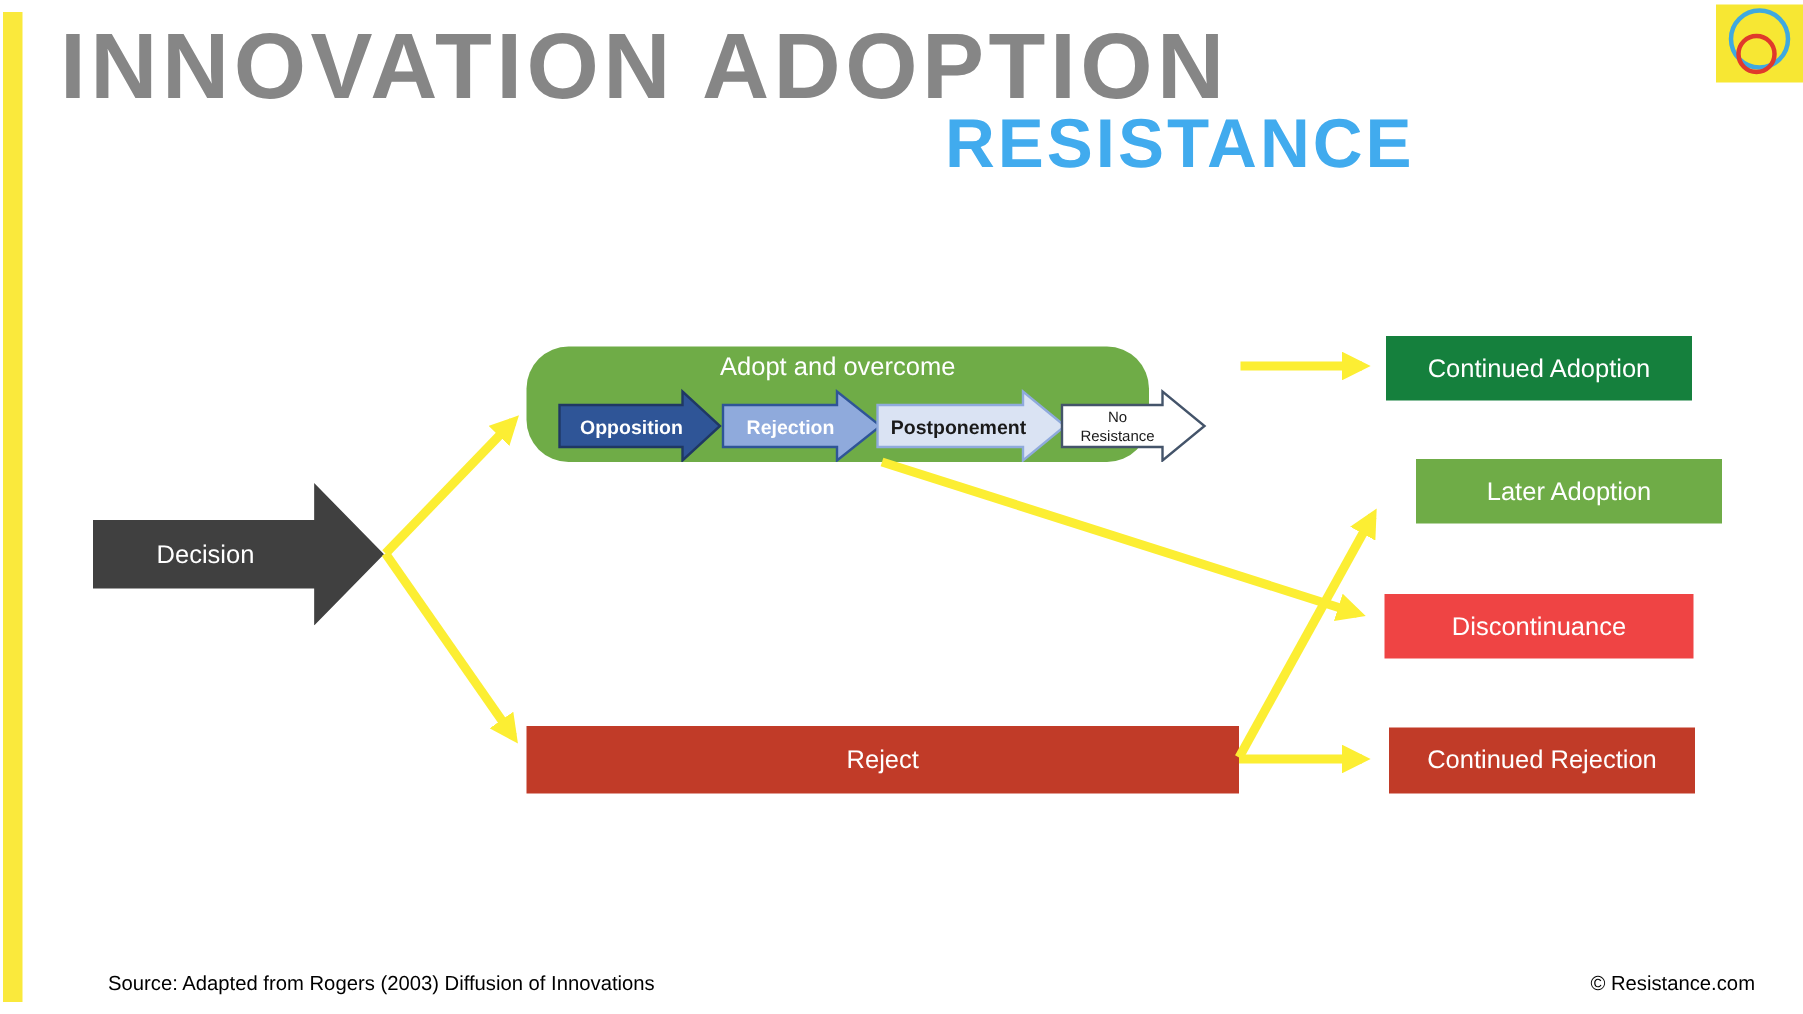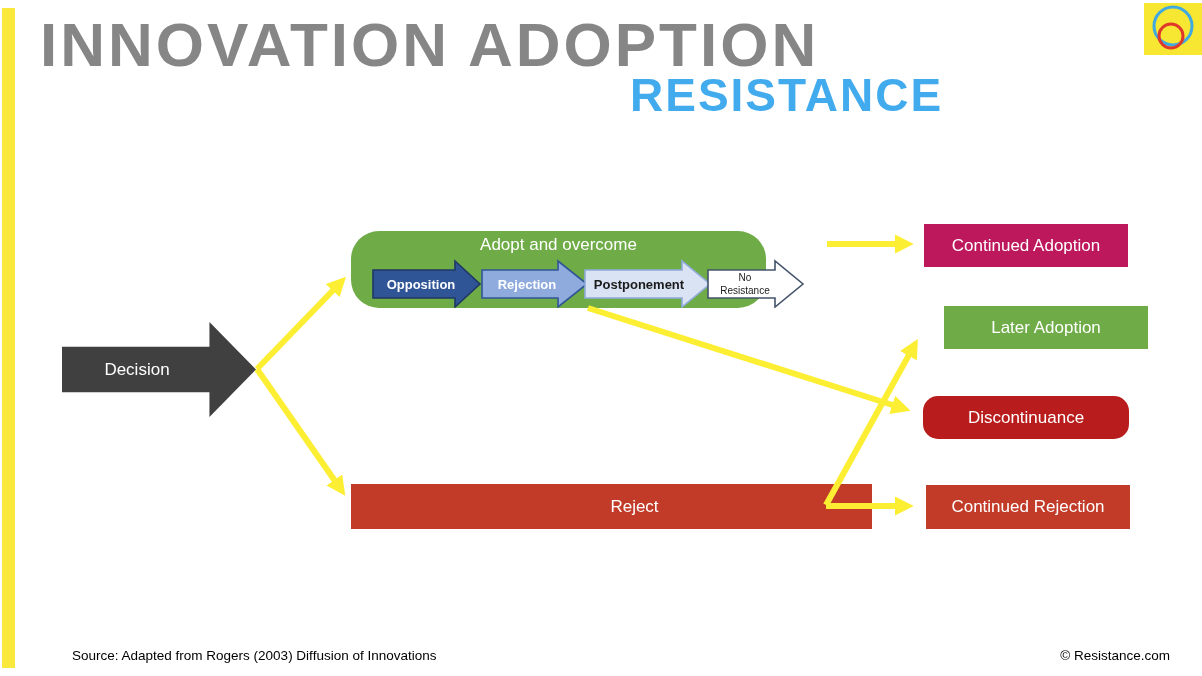--- a/index.html
+++ b/index.html
@@ -90,31 +90,31 @@
     <polygon points="234,39 331,39 331,30 359,53 331,76 331,67 234,67" stroke-width="1.6" style="fill: rgb(218, 227, 243); stroke: rgb(143, 170, 220);"></polygon>
     <polygon points="357,39 424,39 424,30 452,53 424,76 424,67 357,67" stroke-width="1.6" style="fill: rgb(255, 255, 255); stroke: rgb(68, 84, 106);"></polygon>
     <text class="step-label" x="70" y="58" text-anchor="middle" style="fill: rgb(255, 255, 255);">Opposition</text>
     <text class="step-label" x="176" y="58" text-anchor="middle" style="fill: rgb(255, 255, 255);">Rejection</text>
     <text class="step-label-plain" x="288" y="58" text-anchor="middle" style="fill: rgb(26, 26, 26);">Postponement</text>
     <text class="step-label-small" x="394" y="50" text-anchor="middle" style="fill: rgb(26, 26, 26);">No</text>
     <text class="step-label-small" x="394" y="63" text-anchor="middle" style="fill: rgb(26, 26, 26);">Resistance</text>
   </svg>
 </div>
 
-<div class="abs" id="reject" style="background: rgb(193, 59, 40); padding-left: 46px;">
+<div class="abs" id="reject" style="background: rgb(193, 59, 40);">
   <span>Reject</span>
 </div>
 
-<div class="abs outcome" id="outcome-0" style="background: #be185d;">
+<div class="abs outcome" id="outcome-0" style="background: #15803d;">
   <span>Continued Adoption</span>
 </div>
 <div class="abs outcome" id="outcome-1" style="background: rgb(111, 172, 71);">
   <span>Later Adoption</span>
 </div>
-<div class="abs outcome" id="outcome-2" style="background: #b91c1c; border-radius: 15px;">
+<div class="abs outcome" id="outcome-2" style="background: #ef4444;">
   <span>Discontinuance</span>
 </div>
 <div class="abs outcome" id="outcome-3" style="background: rgb(193, 59, 40);">
   <span>Continued Rejection</span>
 </div>
 
 <svg class="abs" id="connectors" viewBox="0 0 1202 676">
   <defs>
     <marker id="ah" viewBox="0 0 10 10" refX="7" refY="5" markerWidth="3.2" markerHeight="3.2" orient="auto-start-reverse">
       <polygon points="0,0 10,5 0,10" style="fill: rgb(252, 238, 51);"></polygon>

